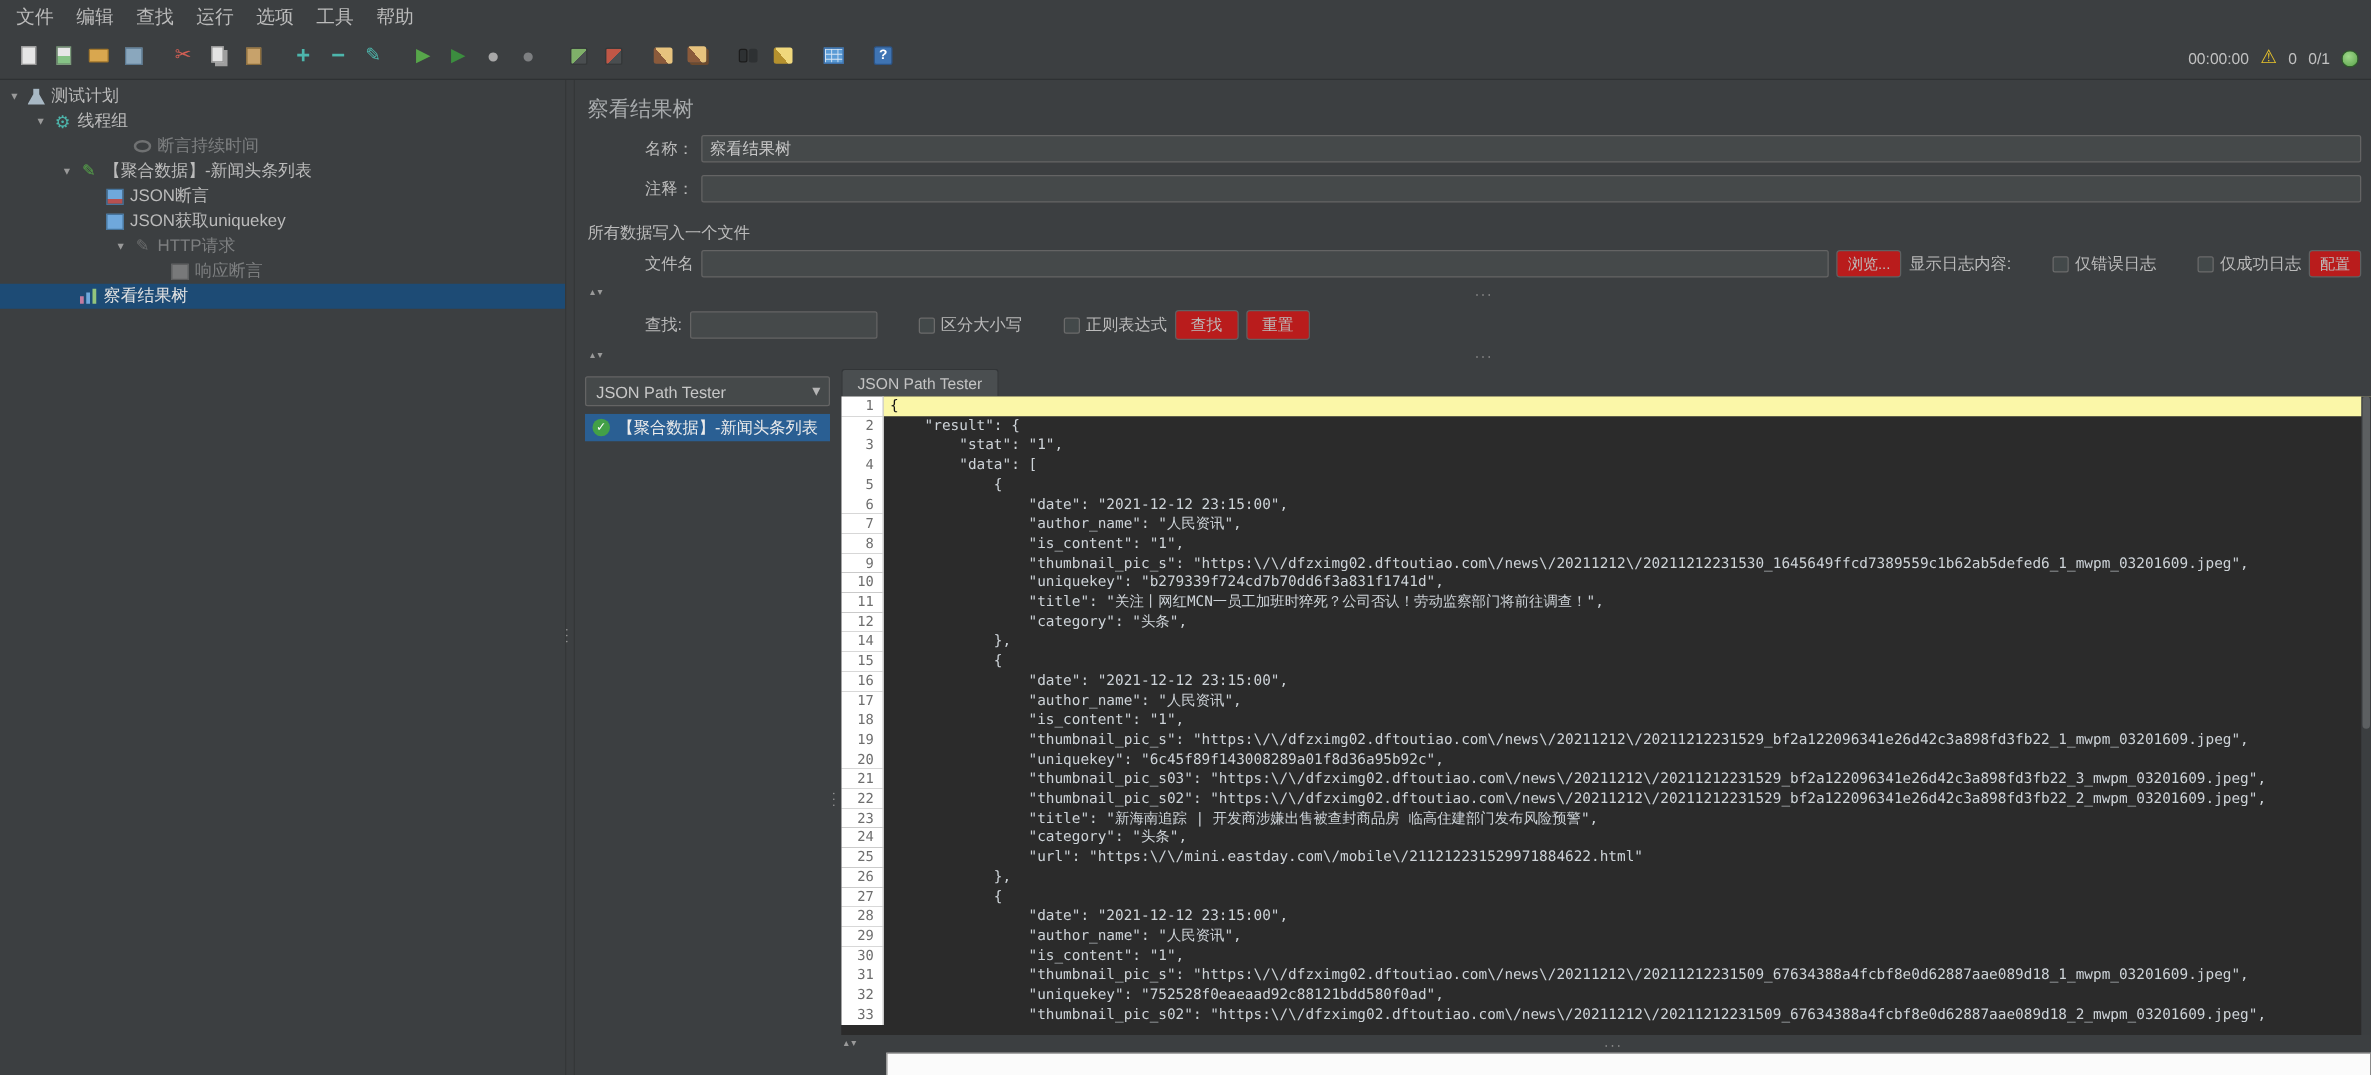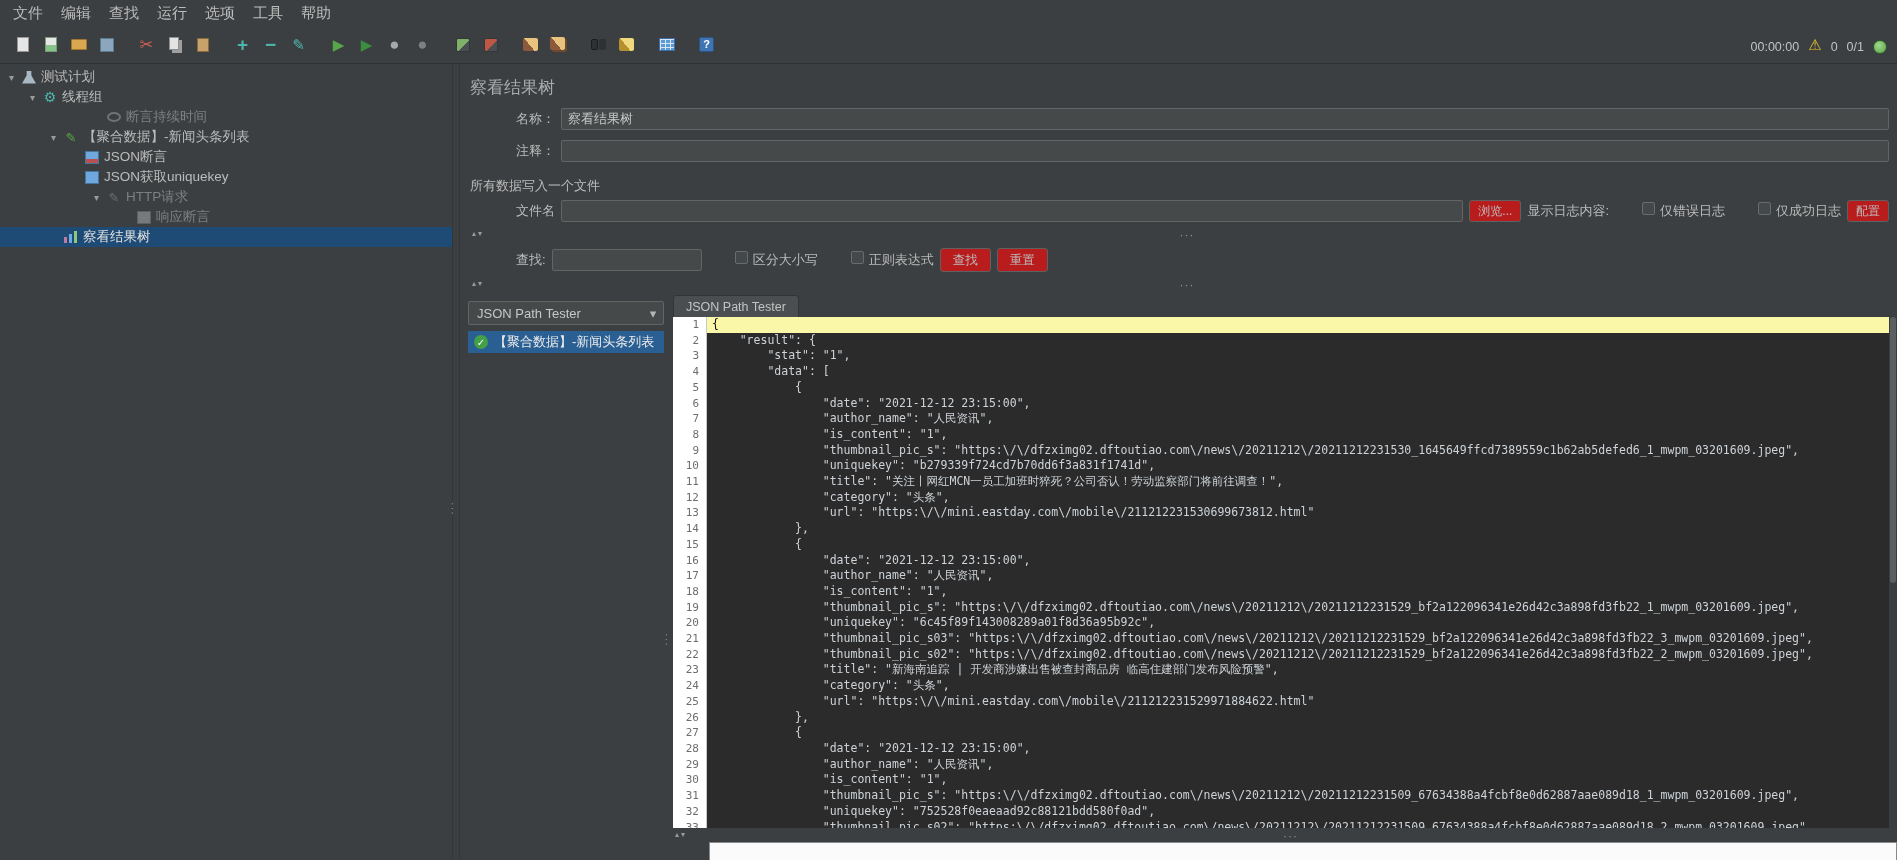--- a/index.html
+++ b/index.html
@@ -78,21 +78,21 @@
   
   .main { flex:1; display:flex; flex-direction:column; min-width:0; padding-left:8px; }
   .page-title { font-size:17px; color:#a8abad; margin:12px 0 4px 2px; flex:0 0 auto; }
   .frow { display:flex; align-items:center; margin:5px 8px 5px 2px; gap:6px; font-size:13px; flex:0 0 auto; }
   .frow label { white-space:nowrap;margin-left:46px; }
   .tf { height:22px; background:#45494a; border:1px solid #646464; border-radius:2px; color:#c7c7c7; font-size:13px; padding:0 6px; font-family:inherit; outline:none; }
   .flex1 { flex:1; min-width:0; }
   .w150 { width:150px; }
   .btn { height:24px; background:#b91c1c; border:1px solid #5e6162; border-radius:3px; color:#bdbdbd; font-size:12.5px; padding:0 12px; font-family:inherit; }
   .btn.small { padding:0 8px; font-size:12px; height:22px; }
-  .cb { display:flex; align-items:flex-start; gap:5px; white-space:nowrap;padding-left:27px; }
+  .cb { display:flex; align-items:center; gap:5px; white-space:nowrap;padding-left:27px; }
   .cb .box { width:13px; height:13px; background:#43494a; border:1px solid #6b6b6b; border-radius:2px; }
   .section-label { margin:10px 8px 0 2px; font-size:13px; flex:0 0 auto; }
 
   
   .results { flex:1; display:flex; min-height:0; }
   .left-col { width:196px; flex:0 0 196px; display:flex; flex-direction:column; }
   .dropdown { height:24px; margin-top:8px; background:#45494a; border:1px solid #646464; border-radius:2px; display:flex; align-items:center; font-size:13px; padding-left:8px; color:#c7c7c7; }
   .dd-arrow { margin-left:auto; width:20px; text-align:center; color:#b5b5b5; }
   .rlist { flex:1; margin-top:6px; overflow:hidden; }
   .ritem { height:22px; display:flex; align-items:center; gap:6px; padding-left:6px; background:#2a5f93; color:#ebebeb; font-size:13px; white-space:nowrap; overflow:hidden; }
@@ -403,24 +403,20 @@
               </div>
               <div class="eline">
                 <span class="ln">11</span>
                 <span class="lt">                "title": "关注丨网红MCN一员工加班时猝死？公司否认！劳动监察部门将前往调查！",</span>
               </div>
               <div class="eline">
                 <span class="ln">12</span>
                 <span class="lt">                "category": "头条",</span>
               </div>
               <div class="eline">
-                <span class="ln">13</span>
-                <span class="lt">                "url": "https:\/\/mini.eastday.com\/mobile\/211212231530699673812.html"</span>
-              </div>
-              <div class="eline">
                 <span class="ln">14</span>
                 <span class="lt">            },</span>
               </div>
               <div class="eline">
                 <span class="ln">15</span>
                 <span class="lt">            {</span>
               </div>
               <div class="eline">
                 <span class="ln">16</span>
                 <span class="lt">                "date": "2021-12-12 23:15:00",</span>

